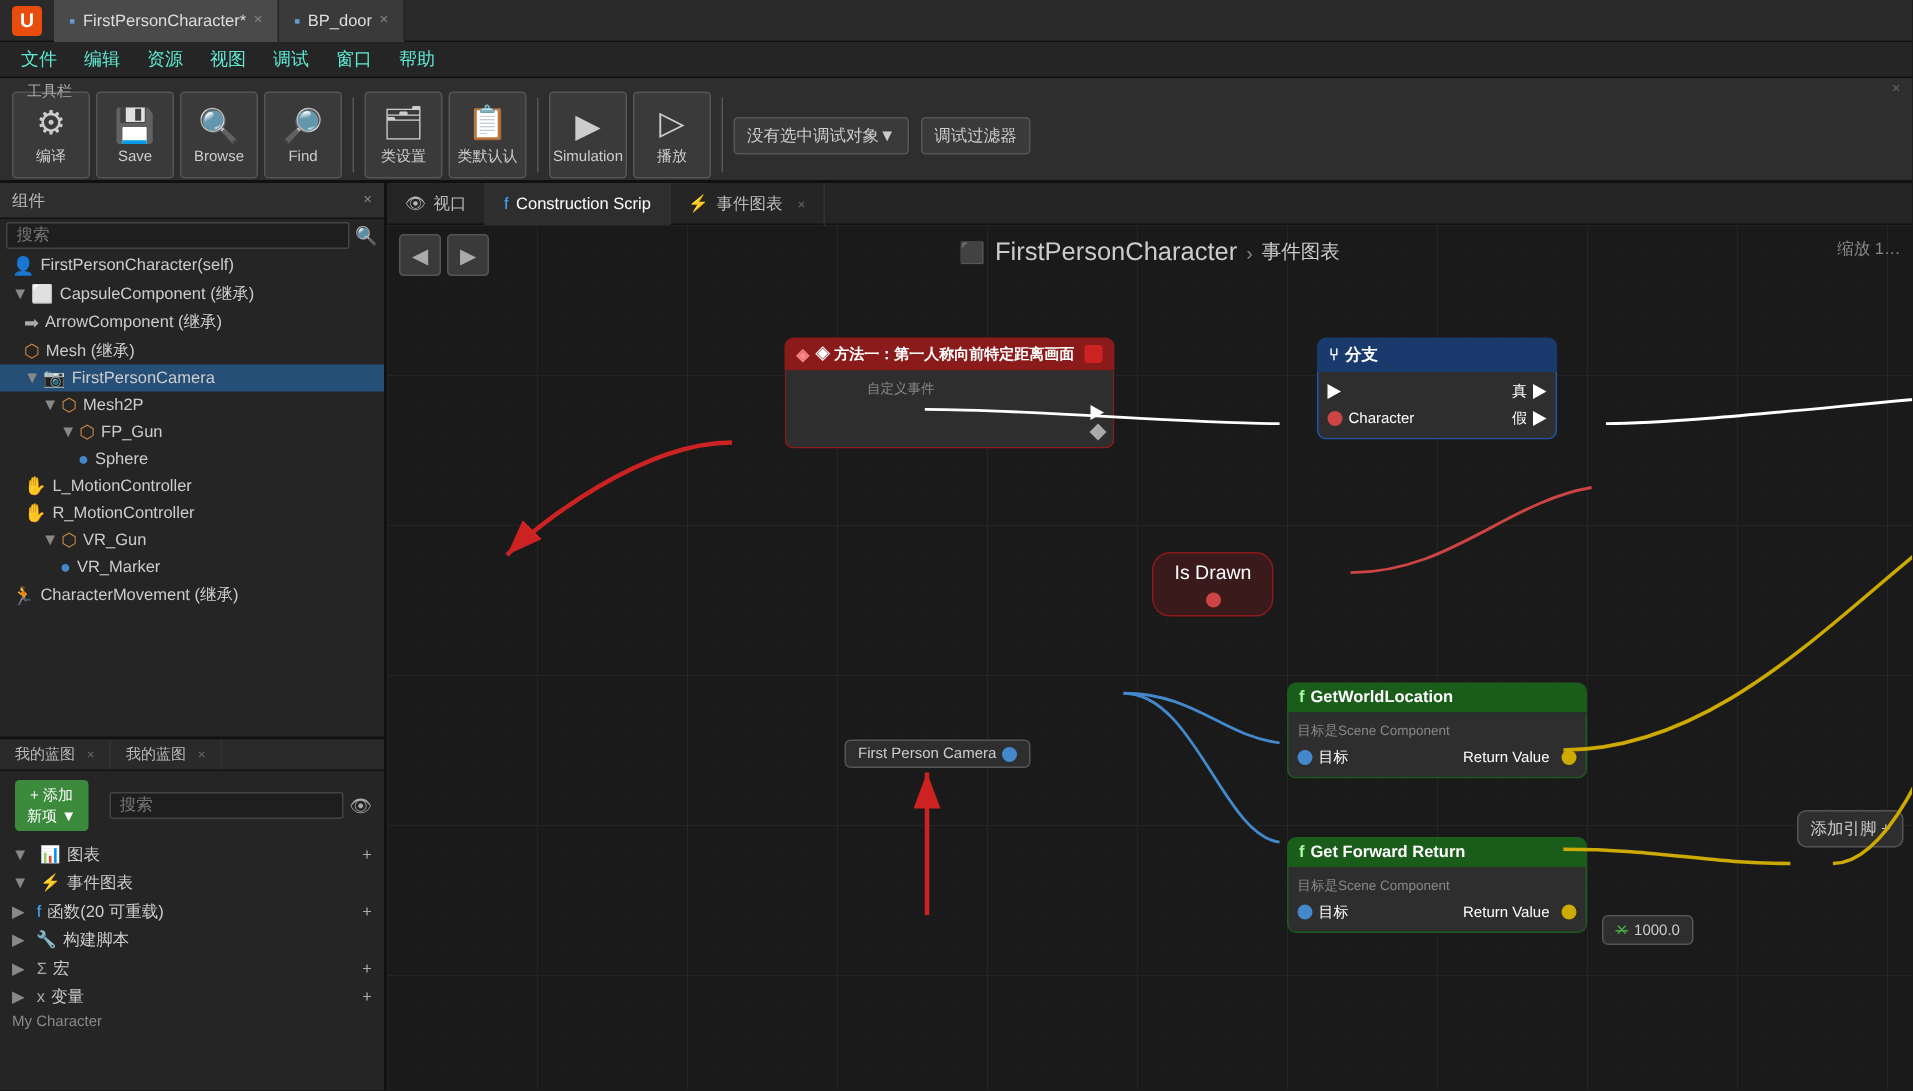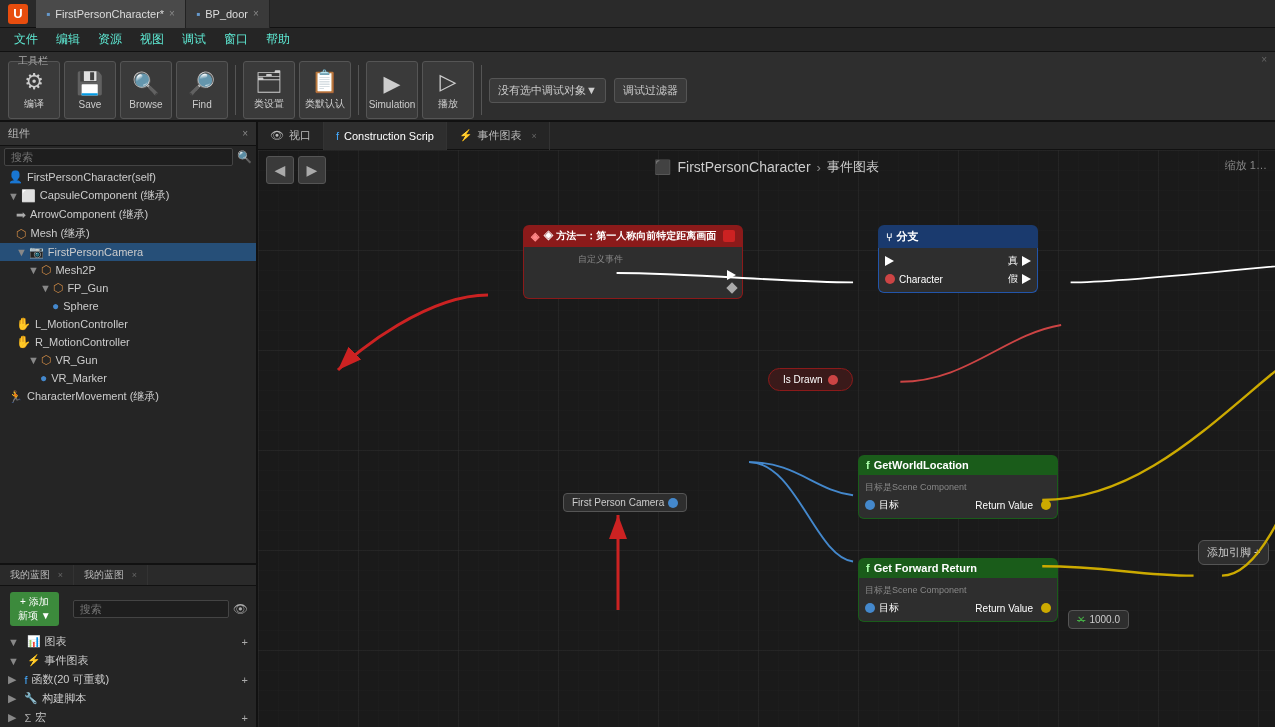--- a/index.html
+++ b/index.html
@@ -178,21 +178,21 @@
     .tree-item.selected { background: #264f78; }
     .tree-item .icon { margin-right: 4px; font-size: 12px; }
     .tree-item .arrow { color: #888; margin-right: 2px; }
     .indent1 { padding-left: 16px; }
     .indent2 { padding-left: 28px; }
     .indent3 { padding-left: 40px; }
     .indent4 { padding-left: 52px; }
 
     
     #bottom-left {
-      height: 164px;
+      height: 236px;
       border-top: 2px solid #111;
       display: flex;
       flex-direction: column;
     }
     .tab-row {
       display: flex;
       background: #2a2a2a;
       border-bottom: 1px solid #111;
     }
     .small-tab {
@@ -457,25 +457,26 @@
       gap: 4px;
     }
 
     
     .is-drawn-node {
       position: absolute;
       background: #3a1a1a;
       border: 1px solid #8B1A1A;
       border-radius: 12px;
       padding: 5px 14px;
-      font-size: 10px;
+      font-size: 13px;
       color: #fff;
       display: flex;
       align-items: center;
       gap: 6px;
+      flex-direction: column;
     }
   </style>
 </head>
 <body>
 
 <div id="title-bar">
   <div style="width:20px;height:20px;background:#e84d0e;border-radius:3px;display:flex;align-items:center;justify-content:center;color:#fff;font-weight:bold;font-size:13px;margin-right:8px;">U</div>
   <div class="tab active">
     <span style="color:#6699cc;font-size:12px;">▪</span>
     <span>FirstPersonCharacter*</span>
@@ -661,20 +662,21 @@
         <span style="margin-left:4px;color:#aaa;">Σ</span>
         <span style="margin-left:4px;">宏</span>
         <span class="plus">+</span>
       </div>
       <div class="section-item">
         <span class="arrow">▶</span>
         <span style="margin-left:4px;color:#aaa;">x</span>
         <span style="margin-left:4px;">变量</span>
         <span class="plus">+</span>
       </div>
+      <div class="blueprint-label">My Character</div>
     </div>
   </div>
 
   <div id="canvas-area">
 
     <div id="canvas-tabs">
       <div class="canvas-tab">
         <span>👁</span>
         <span>视口</span>
       </div>
@@ -689,21 +691,21 @@
       </div>
     </div>
 
     <div id="nav-btns">
       <div class="nav-btn">◀</div>
       <div class="nav-btn">▶</div>
     </div>
 
     <div id="breadcrumb">
       <span class="breadcrumb-icon">⬛</span>
-      <span style="font-size:14px;">FirstPersonCharacter</span>
+      <span style="font-size:17px;">FirstPersonCharacter</span>
       <span class="breadcrumb-sep">›</span>
       <span style="font-size:13px;">事件图表</span>
     </div>
 
     <div id="zoom-label">缩放 1…</div>
 
     <div id="bp-canvas">
 
       <svg id="connections" viewBox="0 0 1017 610">
 

